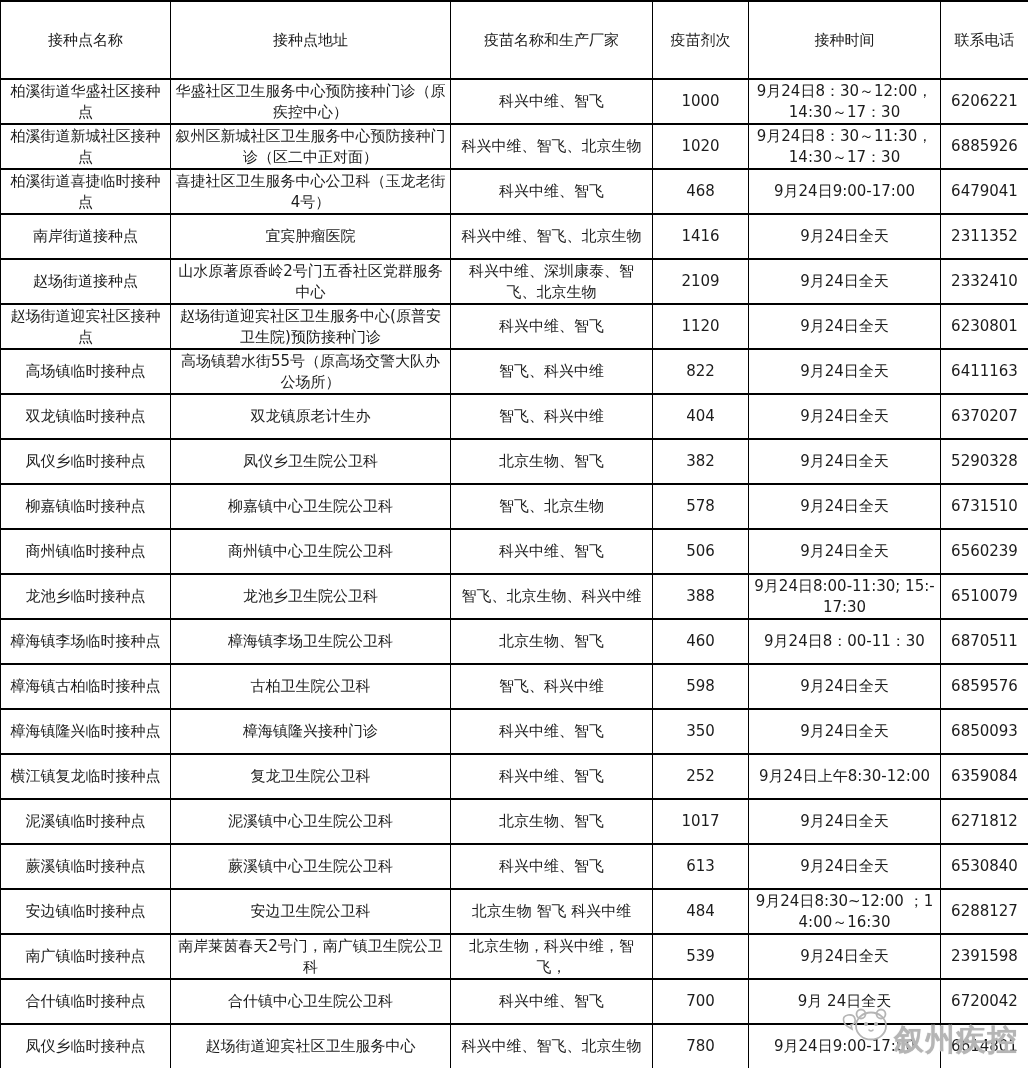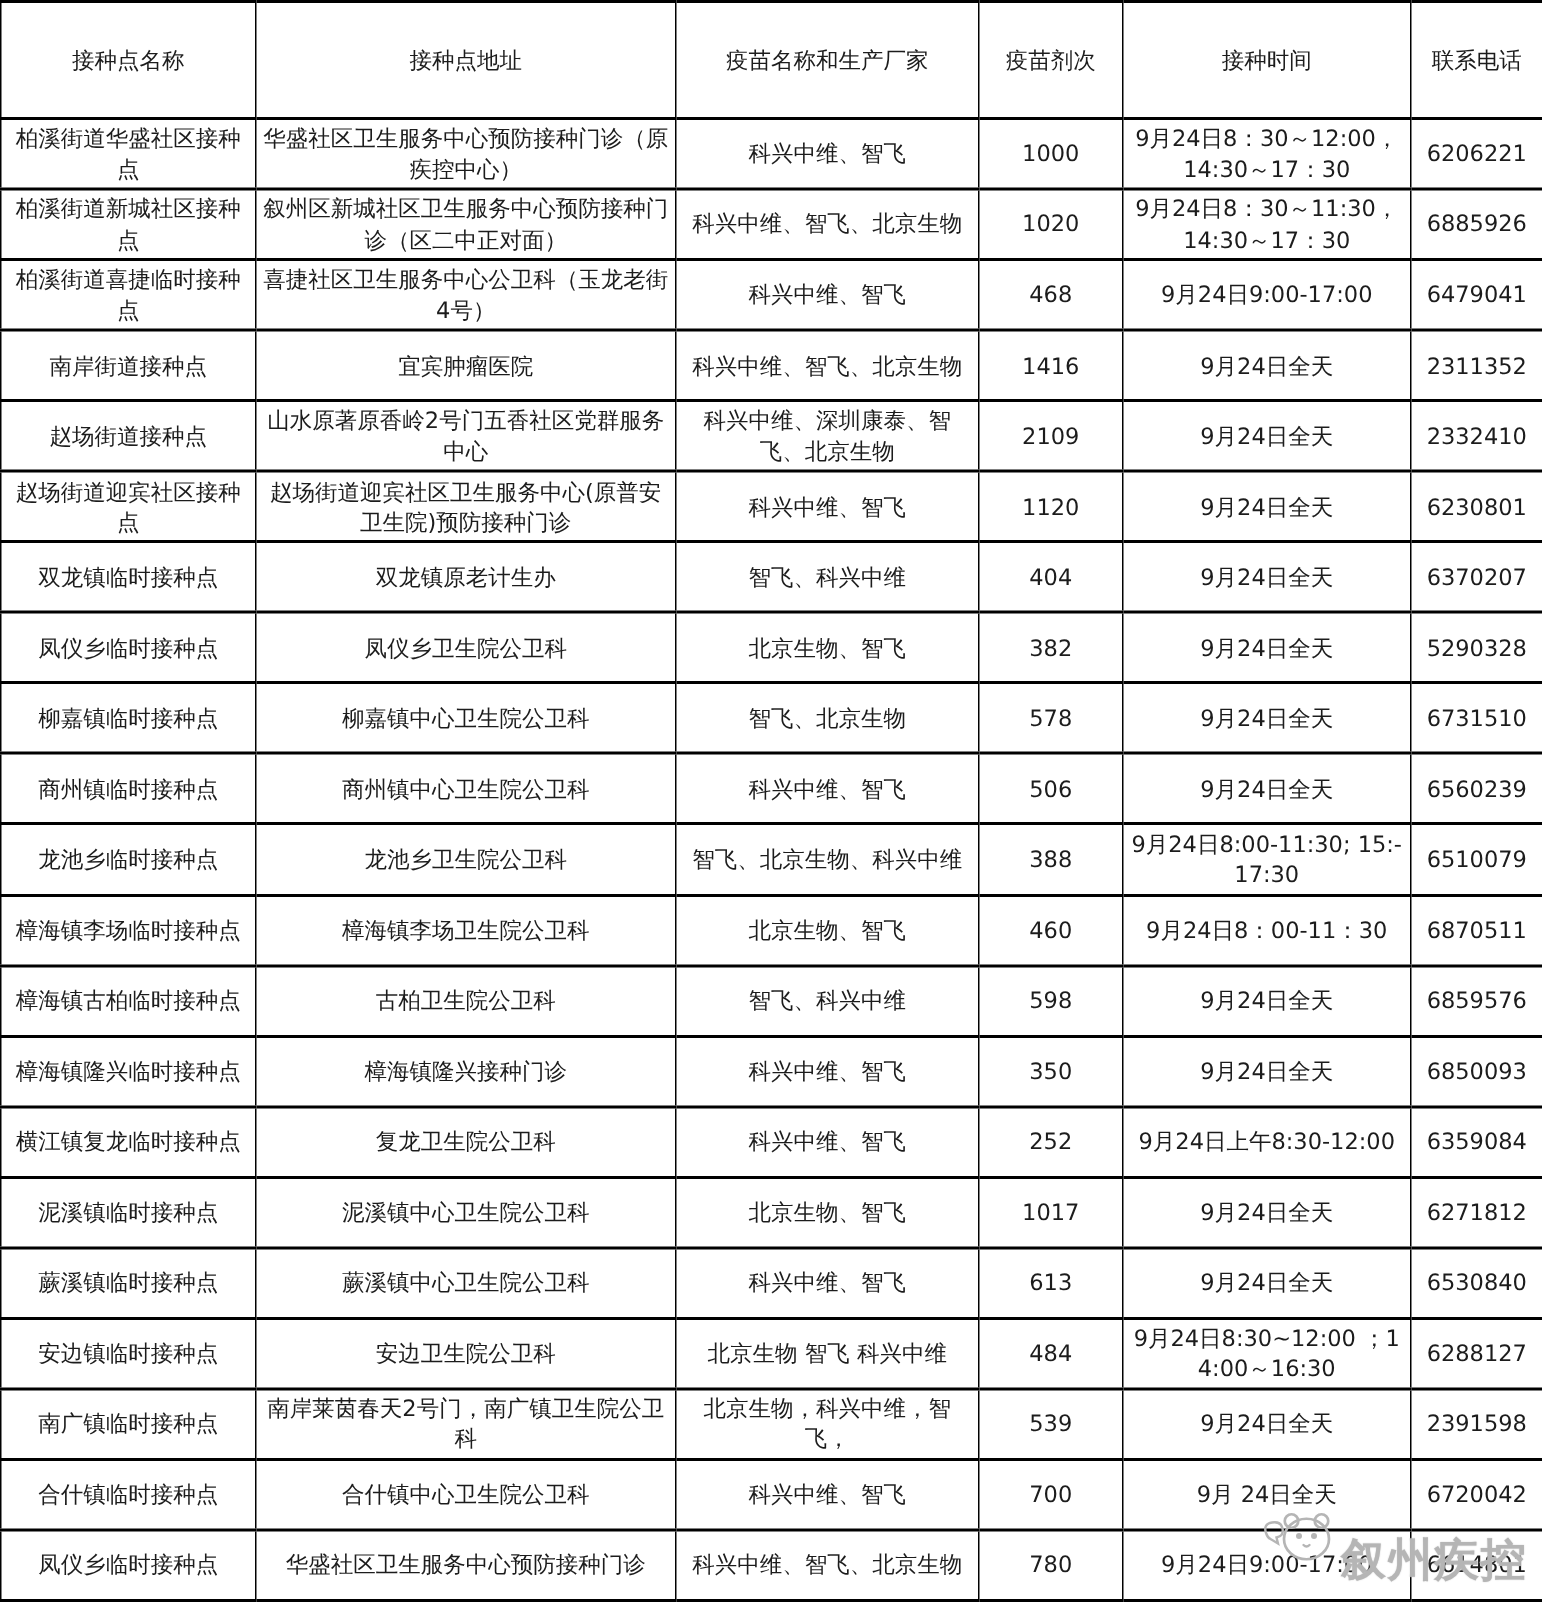--- a/index.html
+++ b/index.html
@@ -146,20 +146,28 @@
   </tr>
       <tr class="data-row">
     <td>赵场街道迎宾社区接种点</td>
     <td>赵场街道迎宾社区卫生服务中心(原普安卫生院)预防接种门诊</td>
     <td>科兴中维、智飞</td>
     <td>1120</td>
     <td>9月24日全天</td>
     <td>6230801</td>
   </tr>
       <tr class="data-row">
+    <td>高场镇临时接种点</td>
+    <td>高场镇碧水街55号（原高场交警大队办公场所）</td>
+    <td>智飞、科兴中维</td>
+    <td>822</td>
+    <td>9月24日全天</td>
+    <td>6411163</td>
+  </tr>
+      <tr class="data-row">
     <td>双龙镇临时接种点</td>
     <td>双龙镇原老计生办</td>
     <td>智飞、科兴中维</td>
     <td>404</td>
     <td>9月24日全天</td>
     <td>6370207</td>
   </tr>
       <tr class="data-row">
     <td>凤仪乡临时接种点</td>
     <td>凤仪乡卫生院公卫科</td>
@@ -259,21 +267,21 @@
       <tr class="data-row">
     <td>合什镇临时接种点</td>
     <td>合什镇中心卫生院公卫科</td>
     <td>科兴中维、智飞</td>
     <td>700</td>
     <td>9月 24日全天</td>
     <td>6720042</td>
   </tr>
       <tr class="data-row">
     <td>凤仪乡临时接种点</td>
-    <td>华盛社区卫生服务中心预防接种门诊</td>
+    <td>赵场街道迎宾社区卫生服务中心</td>
     <td>科兴中维、智飞、北京生物</td>
     <td>780</td>
     <td>9月24日9:00-17:00</td>
     <td>6614801</td>
   </tr>
     </tbody>
 </table>
 
 <div class="watermark">
   <svg class="wm-logo" viewBox="0 0 48 44" fill="none" xmlns="http://www.w3.org/2000/svg">

